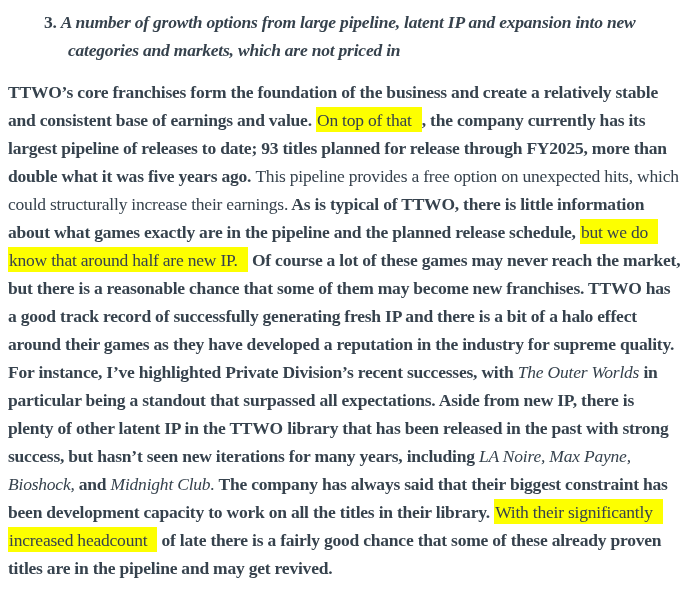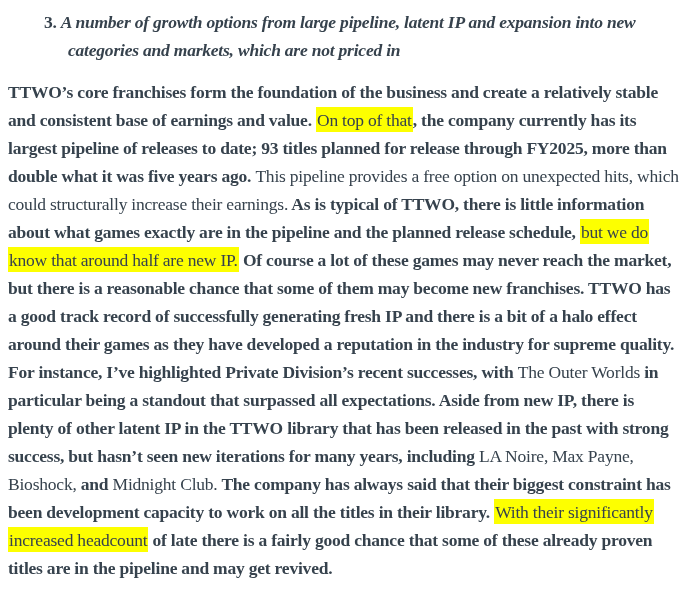--- a/index.html
+++ b/index.html
@@ -38,24 +38,24 @@
   .list-heading .num {
     font-style: normal;
     font-weight: 700;
     padding-right: 4px;
   }
   .body-paragraph {
     margin: 0;
   }
   .seg-normal { font-weight: 700; font-style: normal; }
   .seg-bold { font-weight: 400; }
-  .seg-italic { }
+  .seg-italic { font-style: italic; }
   .seg-highlight {
     background-color: var(--hl);
-    padding: 3px 1px 2px 1px;
+    padding: 3px 10px 2px 1px;
     -webkit-box-decoration-break: clone;
     box-decoration-break: clone;
   }
 </style>
 </head>
 <body>
 
 <main class="article">
   <div class="list-heading">
     <span class="num">3.</span><span>A number of growth options from large pipeline, latent IP and expansion into new categories and markets, which are not priced in</span>

